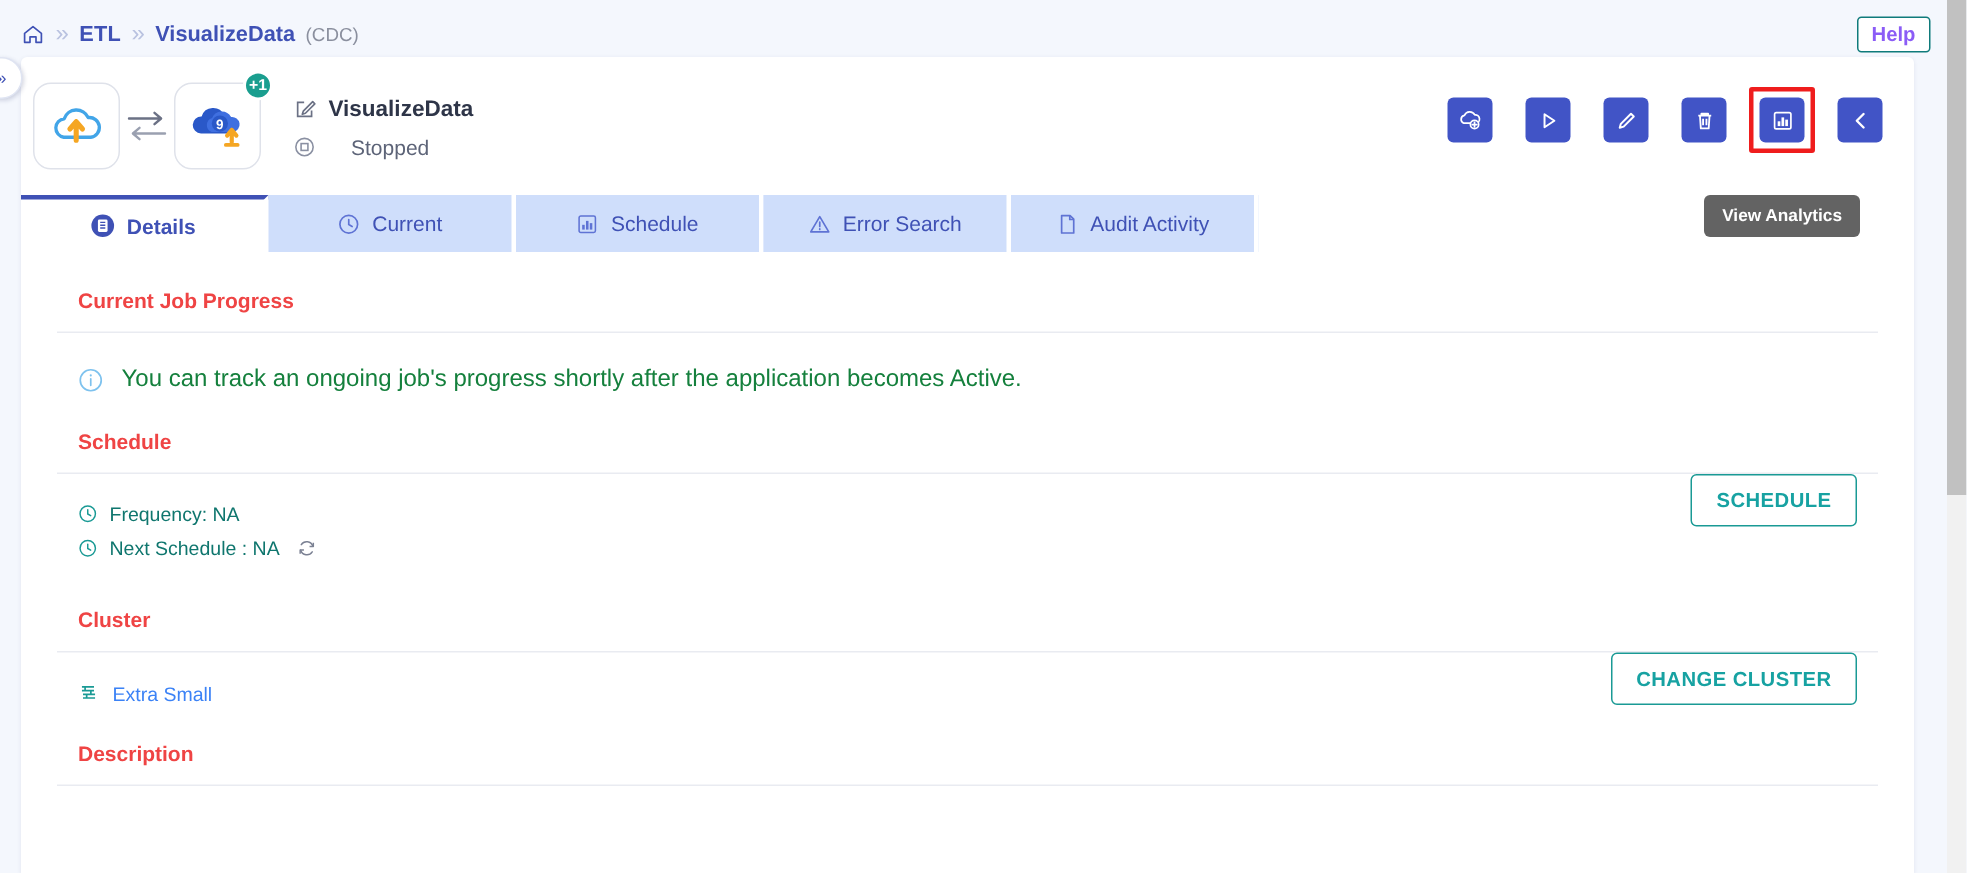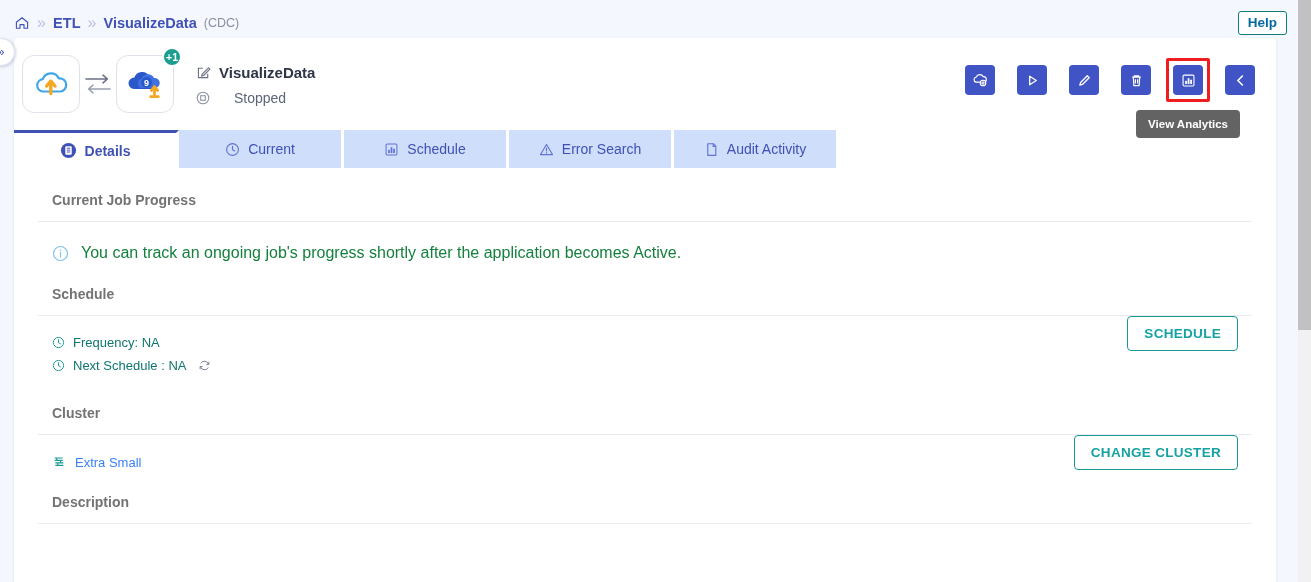--- a/index.html
+++ b/index.html
@@ -19,21 +19,21 @@
   }
   .bc-home { width: 16px; height: 16px; display: block; }
   .bc-sep { color: #b9c2e0; font-size: 16px; line-height: 1; }
   .bc-link { color: #3f51b5; font-weight: 600; letter-spacing: .1px; }
   .bc-cur { color: #3f51b5; font-weight: 700; }
   .bc-type { color: #8a8f9e; font-size: 12.5px; font-weight: 400; }
 
   
   .help-btn {
     position: absolute; right: 24px; top: 11px;
-    border: 1px solid #0f7b7b; color: #0369a1;
+    border: 1px solid #0f7b7b; color: #8b5cf6;
     background: #fff; border-radius: 3px;
     font-size: 13.5px; font-weight: 700;
     padding: 3px 9px 4px; cursor: pointer;
   }
 
   
   .edge-toggle {
     position: absolute; left: -13px; top: 38px;
     width: 28px; height: 28px; border-radius: 50%;
     background: #fff; border: 1px solid #dfe4f2;
@@ -88,21 +88,21 @@
   .tb-btn {
     width: 30px; height: 30px; border-radius: 4px;
     background: #4154c6; border: none;
     display: flex; align-items: center; justify-content: center;
     cursor: pointer;
   }
   .tb-slot { padding: 4px; border: 3px solid transparent; border-radius: 2px;
              display: flex; align-items: center; justify-content: center; }
   .tb-slot.hl { border-color: #ef1d1d; }
   .tooltip {
-    position: absolute; right: 36px; top: 72px;
+    position: absolute; right: 36px; top: 92px;
     background: #636363; color: #fff;
     font-size: 11.5px; font-weight: 700;
     padding: 8px 12px; border-radius: 4px;
     white-space: nowrap; z-index: 25;
   }
 
   
   .tabs { display: flex; padding-left: 0; height: 38px; }
   .tab {
     width: 165px; height: 38px;
@@ -113,21 +113,21 @@
   }
   .tab.active {
     background: #fff; color: #3f51b5; font-weight: 700;
     border-top: 3px solid #3f51b5;
     height: 38px; align-items: center;
   }
 
   
   .content { padding: 0 24px; }
   .sec-title {
-    font-size: 14px; font-weight: 700; color: #737373;
+    font-size: 14px; font-weight: 700; color: #ef4444;
     padding: 24px 0 13px 14px;
   }
   .rule { height: 1px; background: #e9ebf1; }
   .info-line {
     display: flex; align-items: center; gap: 12px;
     padding: 22px 0 0 14px;
   }
   .info-text { color: #15803d; font-size: 16px; }
   .sched-lines { padding: 19px 0 0 14px; }
   .sched-line { display: flex; align-items: center; gap: 8px;

